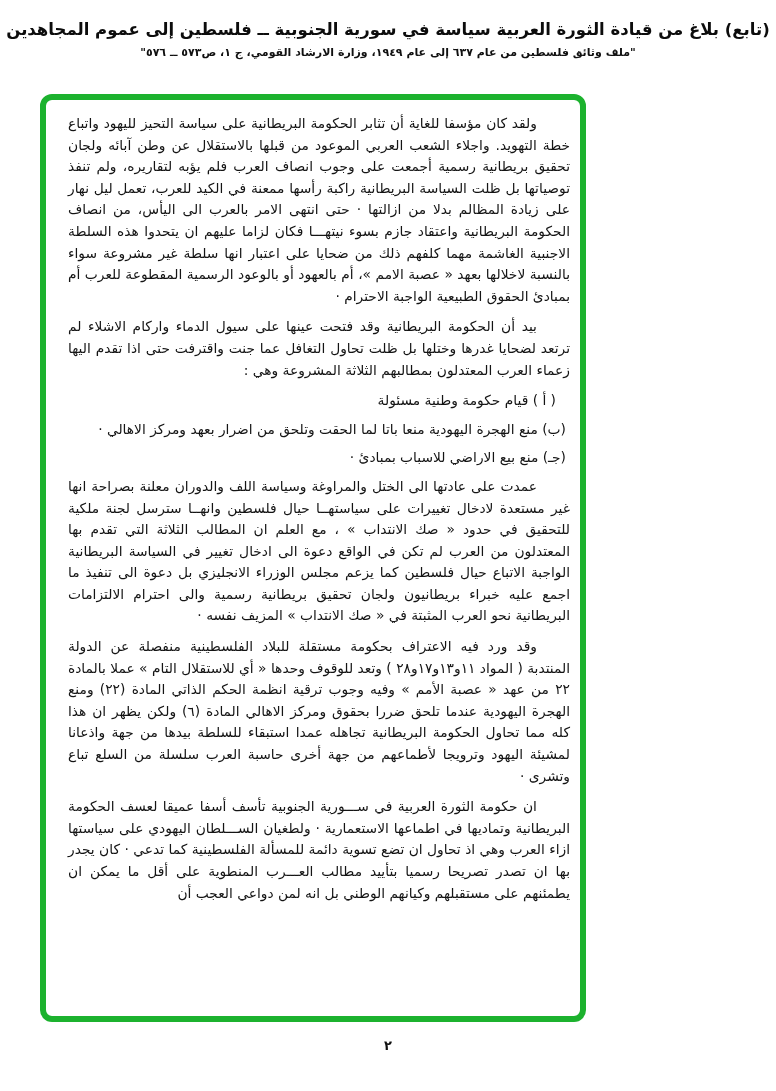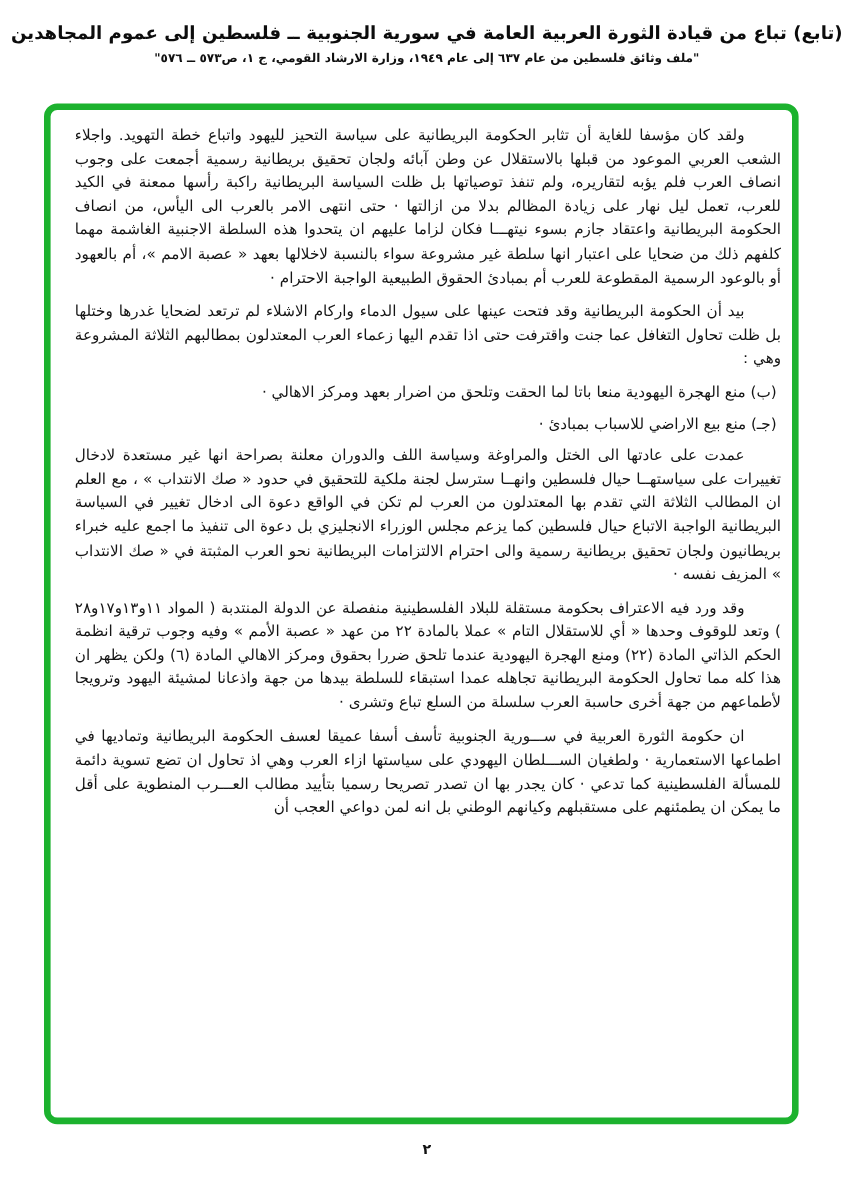--- a/index.html
+++ b/index.html
@@ -29,21 +29,21 @@
   .h-source {
     font-weight: bold;
     font-size: 11px;
     margin-top: 7px;
     color: #101010;
   }
   .frame {
     position: absolute;
     left: 40px;
     top: 94px;
-    width: 686px;
+    width: 546px;
     height: 928px;
     border: 6px solid #1cb22e;
     border-radius: 12px;
     box-sizing: border-box;
     overflow: hidden;
     background: #ffffff;
   }
   .content {
     direction: rtl;
     text-align: justify;
@@ -73,28 +73,29 @@
     font-weight: bold;
     color: #111111;
   }
 </style>
 </head>
 <body>
 
 <div class="page">
 
   <div class="header">
-    <div class="h-title">(تابع) تباع من قيادة الثورة العربية العامة في سورية الجنوبية ــ فلسطين إلى عموم المجاهدين</div>
+    <div class="h-title">(تابع) بلاغ من قيادة الثورة العربية سياسة في سورية الجنوبية ــ فلسطين إلى عموم المجاهدين</div>
     <div class="h-source">"ملف وثائق فلسطين من عام ٦٣٧ إلى عام ١٩٤٩، وزارة الارشاد القومي، ج ١، ص٥٧٣ ــ ٥٧٦"</div>
   </div>
 
   <div class="frame" style="border-color: rgb(28, 178, 46);">
     <div class="content">
       <p class="para">ولقد كان مؤسفا للغاية أن تثابر الحكومة البريطانية على سياسة التحيز لليهود واتباع خطة التهويد. واجلاء الشعب العربي الموعود من قبلها بالاستقلال عن وطن آبائه ولجان تحقيق بريطانية رسمية أجمعت على وجوب انصاف العرب فلم يؤبه لتقاريره، ولم تنفذ توصياتها بل ظلت السياسة البريطانية راكبة رأسها ممعنة في الكيد للعرب، تعمل ليل نهار على زيادة المظالم بدلا من ازالتها · حتى انتهى الامر بالعرب الى اليأس، من انصاف الحكومة البريطانية واعتقاد جازم بسوء نيتهـــا فكان لزاما عليهم ان يتحدوا هذه السلطة الاجنبية الغاشمة مهما كلفهم ذلك من ضحايا على اعتبار انها سلطة غير مشروعة سواء بالنسبة لاخلالها بعهد « عصبة الامم »، أم بالعهود أو بالوعود الرسمية المقطوعة للعرب أم بمبادئ الحقوق الطبيعية الواجبة الاحترام ·</p>
       <p class="para">بيد أن الحكومة البريطانية وقد فتحت عينها على سيول الدماء واركام الاشلاء لم ترتعد لضحايا غدرها وختلها بل ظلت تحاول التغافل عما جنت واقترفت حتى اذا تقدم اليها زعماء العرب المعتدلون بمطالبهم الثلاثة المشروعة وهي :</p>
+      <p class="demand demand-a">( أ ) قيام حكومة وطنية مسئولة</p>
       <p class="demand">(ب) منع الهجرة اليهودية منعا باتا لما الحقت وتلحق من اضرار بعهد ومركز الاهالي ·</p>
       <p class="demand">(جـ) منع بيع الاراضي للاسباب بمبادئ ·</p>
       <p class="para">عمدت على عادتها الى الختل والمراوغة وسياسة اللف والدوران معلنة بصراحة انها غير مستعدة لادخال تغييرات على سياستهــا حيال فلسطين وانهــا سترسل لجنة ملكية للتحقيق في حدود « صك الانتداب » ، مع العلم ان المطالب الثلاثة التي تقدم بها المعتدلون من العرب لم تكن في الواقع دعوة الى ادخال تغيير في السياسة البريطانية الواجبة الاتباع حيال فلسطين كما يزعم مجلس الوزراء الانجليزي بل دعوة الى تنفيذ ما اجمع عليه خبراء بريطانيون ولجان تحقيق بريطانية رسمية والى احترام الالتزامات البريطانية نحو العرب المثبتة في « صك الانتداب » المزيف نفسه ·</p>
       <p class="para">وقد ورد فيه الاعتراف بحكومة مستقلة للبلاد الفلسطينية منفصلة عن الدولة المنتدبة ( المواد ١١و١٣و١٧و٢٨ ) وتعد للوقوف وحدها « أي للاستقلال التام » عملا بالمادة ٢٢ من عهد « عصبة الأمم » وفيه وجوب ترقية انظمة الحكم الذاتي المادة (٢٢) ومنع الهجرة اليهودية عندما تلحق ضررا بحقوق ومركز الاهالي المادة (٦) ولكن يظهر ان هذا كله مما تحاول الحكومة البريطانية تجاهله عمدا استبقاء للسلطة بيدها من جهة واذعانا لمشيئة اليهود وترويجا لأطماعهم من جهة أخرى حاسبة العرب سلسلة من السلع تباع وتشرى ·</p>
       <p class="para">ان حكومة الثورة العربية في ســـورية الجنوبية تأسف أسفا عميقا لعسف الحكومة البريطانية وتماديها في اطماعها الاستعمارية · ولطغيان الســـلطان اليهودي على سياستها ازاء العرب وهي اذ تحاول ان تضع تسوية دائمة للمسألة الفلسطينية كما تدعي · كان يجدر بها ان تصدر تصريحا رسميا بتأييد مطالب العـــرب المنطوية على أقل ما يمكن ان يطمئنهم على مستقبلهم وكيانهم الوطني بل انه لمن دواعي العجب أن</p>
     </div>
   </div>
 
   <div class="page-number">٢</div>
 

